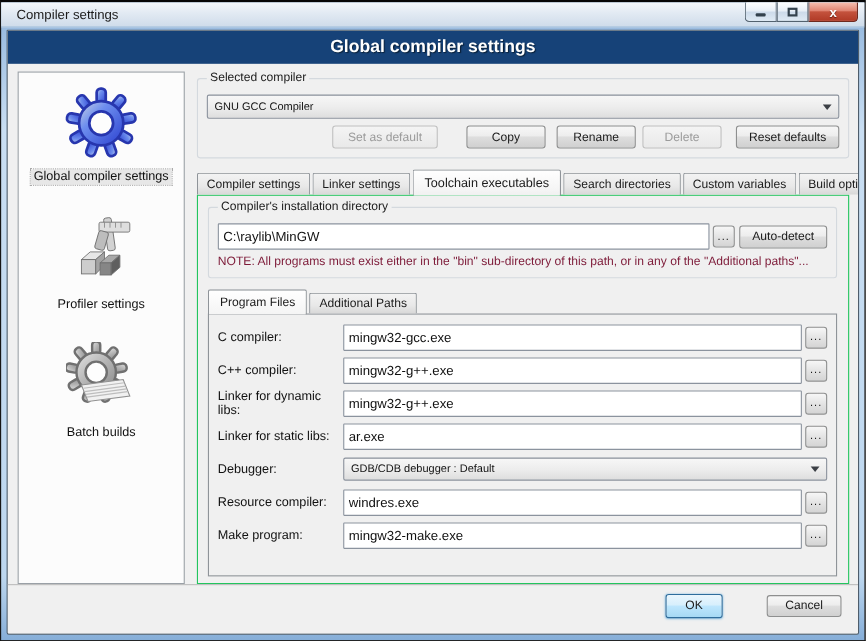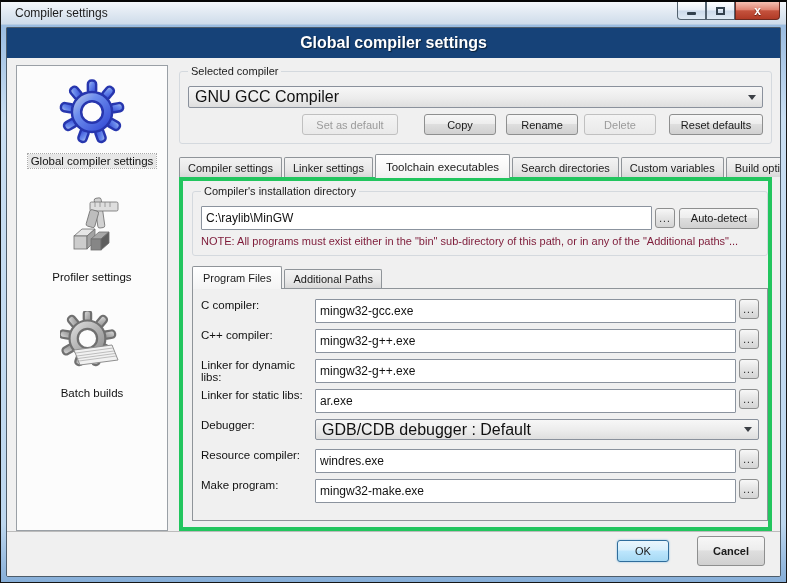--- a/index.html
+++ b/index.html
@@ -76,21 +76,21 @@
   }
   .groupbox > .legend {
     position:absolute; top:-7px; left:8px; background:#f0f0f0;
     font-size:11px; color:#1b1b1b; padding:0 3px; line-height:13px;
   }
   .gb-compiler { margin-top:6px; flex:none; }
 
   .combo {
     height:22px; border:1px solid #8a919c; border-radius:2px;
     background:linear-gradient(180deg,#f7f7f7 0%,#ececec 55%,#dedede 100%);
-    display:flex; align-items:center; padding:0 6px; font-size:16px; color:#111;
+    display:flex; align-items:center; padding:0 6px; font-size:10px; color:#111;
     cursor:pointer; position:relative;
   }
   .combo .dd-arrow {
     margin-left:auto; width:0; height:0;
     border-left:4px solid transparent; border-right:4px solid transparent;
     border-top:5px solid #3b3f45;
   }
 
   .btnrow { display:flex; padding:6px 0 0 114px; }
   .btn {
@@ -115,22 +115,22 @@
     background:linear-gradient(180deg,#f3f3f3 0%,#e8e8e8 60%,#d8d8d8 100%);
     display:flex; align-items:center; margin-right:2px; cursor:pointer; white-space:nowrap;
   }
   .tab.active {
     height:24px; background:linear-gradient(180deg,#ffffff 0%,#f6f6f6 70%,#f0f0f0 100%);
     margin-bottom:-1px; padding:0 10px; font-size:11.5px;
   }
 
   
   .tabpanel {
-    border:4px solid #22c55e; background:#f0f0f0;
-    padding:8px 0 6px 9px; flex:1; display:flex; flex-direction:column; min-height:0;
+    border:1px solid #22c55e; background:#f0f0f0;
+    padding:8px 10px 6px 9px; flex:1; display:flex; flex-direction:column; min-height:0;
   }
 
   .gb-install { margin-top:2px; flex:none; }
   .dirrow { display:flex; align-items:center; }
   .textinput {
     flex:1; height:24px; border:1px solid #8b939e; border-radius:1px;
     background:#fff; font-family:"Liberation Sans", sans-serif; font-size:12px; color:#111;
     padding:0 4px; min-width:0;
   }
   .browse {
@@ -154,36 +154,36 @@
   .subtab.active {
     height:23px; background:linear-gradient(180deg,#ffffff,#f4f4f4);
     margin-bottom:-1px; padding:0 10px;
   }
 
   .subpanel {
     border:1px solid #8f9499; background:#f0f0f0;
     padding:10px 8px 8px 8px; flex:1;
     display:flex; flex-direction:column; gap:9px;
   }
-  .frow { display:flex; align-items:flex-start; height:21px; flex:none; }
+  .frow { display:flex; align-items:center; height:21px; flex:none; }
   .flabel { width:114px; flex:none; font-size:11.5px; color:#111; }
   .frow .combo { flex:1; height:21px; }
 
   
   .footer {
     flex:none; height:45px; border-top:1px solid #bcbcbc;
     display:flex; align-items:center; justify-content:flex-end;
     padding:0 15px 6px 0; background:#f0f0f0;
   }
   .b-ok {
     width:52px; height:22px; border:1px solid #2f6d9c; border-radius:3px;
     background:linear-gradient(180deg,#eaf6fd 0%,#d7effc 45%,#bde6fd 50%,#a6d9f4 100%);
     box-shadow:0 0 2px #7ab8e0;
   }
-  .b-cancel { width:68px; height:30px; margin-left:28px;font-weight:bold; }
+  .b-cancel { width:68px; height:20px; margin-left:40px; }
 
   svg .st { stroke:#6f6f6f; stroke-width:0.8; }
 </style>
 </head>
 <body>
 
 <div class="window">
 
   <div class="titlebar">
     <div class="titlebar-text">Compiler settings</div>

